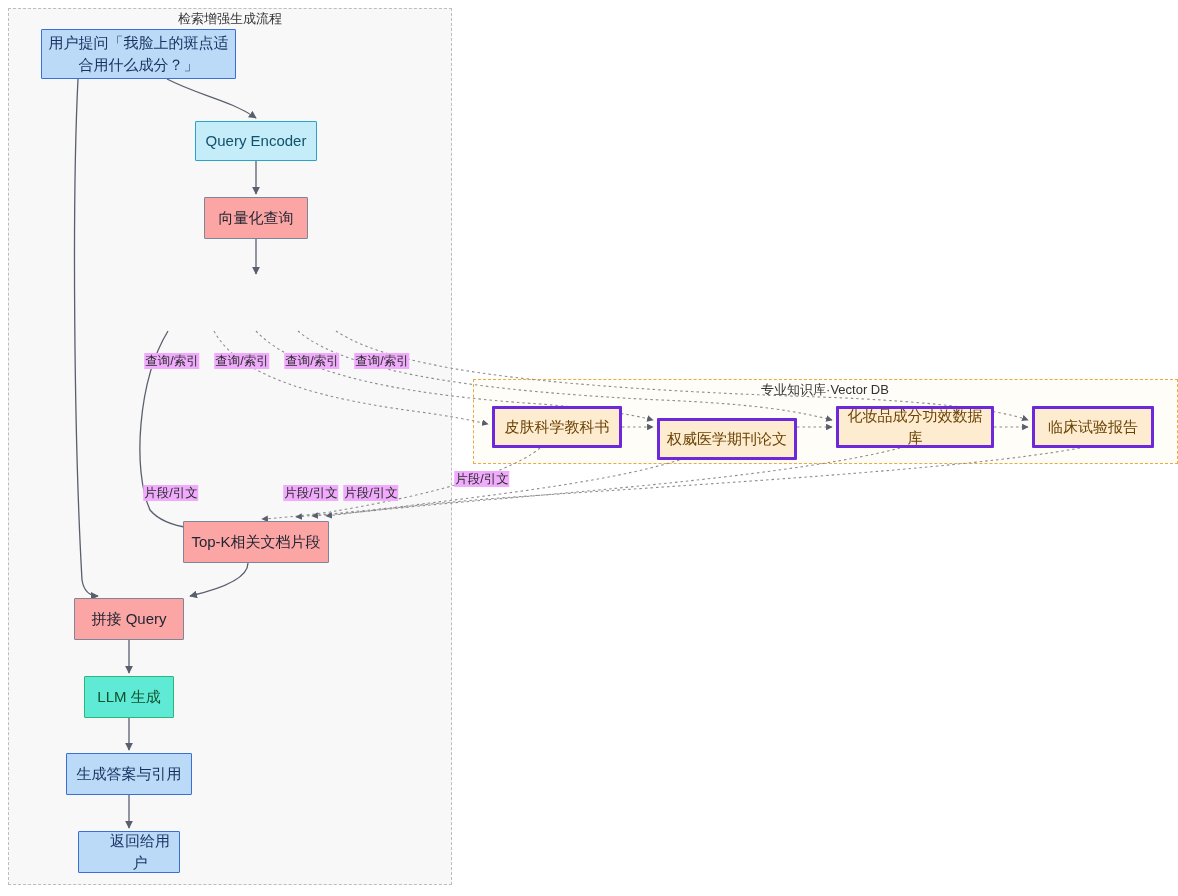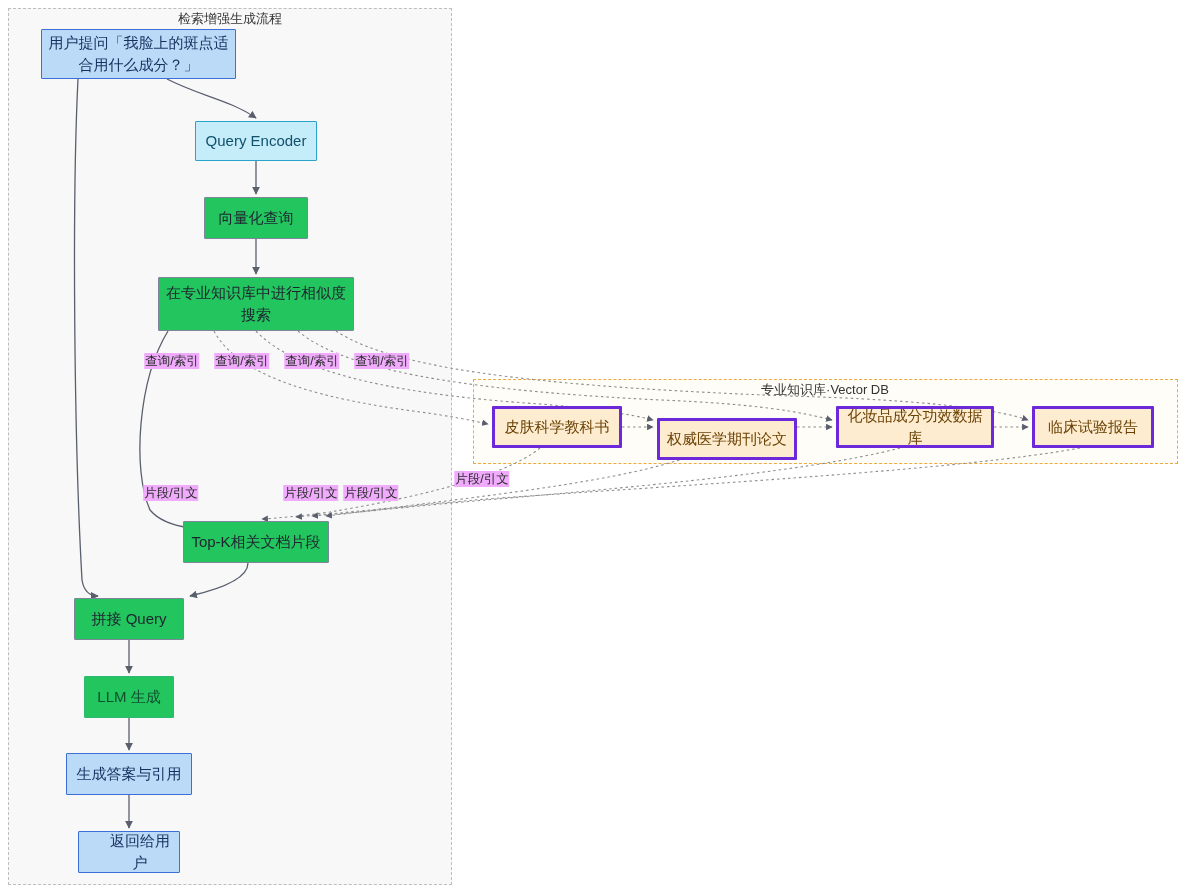--- a/index.html
+++ b/index.html
@@ -46,36 +46,36 @@
     display: flex;
     align-items: center;
     justify-content: center;
     text-align: center;
     font-size: 15px;
     line-height: 1.45;
     border-radius: 1px;
     padding: 2px 6px;
   }
   .node.plain {
-    background: #22c55e;
+    background: #fca5a5;
     border: 1px solid #7e8598;
     color: #1f2430;
   }
   .node.blue {
     background: #bbdaf8;
     border: 1px solid #3b6fd4;
     color: #16305e;
   }
   .node.cyan {
     background: #c5ecf9;
     border: 1px solid #2aa3c9;
     color: #10516b;
   }
   .node.green {
-    background: #22c55e;
+    background: #5eead4;
     border: 1px solid #2eb872;
     color: #10502f;
   }
   .node.orange {
     background: #fdeccf;
     border: 3px solid #6d28d9;
     color: #6b4206;
   }
   .edge-label {
     position: absolute;
@@ -146,21 +146,20 @@
       <path d="M 1080 448 C 960 470 700 484 500 498 C 420 504 360 512 326 516" marker-end="url(#arrow-dot)"></path>
     </g>
   </svg>
 
   <div class="node blue" style="left:41px; top:29px; width:195px; height:50px;">用户提问「我脸上的斑点适合用什么成分？」</div>
 
   <div class="node cyan" style="left:195px; top:121px; width:122px; height:40px;">Query Encoder</div>
 
   <div class="node plain" style="left:204px; top:197px; width:104px; height:42px;">向量化查询</div>
 
-  <div class="node plain" style="left:158px; top:277px; width:196px; height:54px;">在专业知识库中进行相似度搜索</div>
 
   <div class="node orange" style="left:492px; top:406px; width:130px; height:42px;">皮肤科学教科书</div>
 
   <div class="node orange" style="left:657px; top:406px; width:140px; height:42px;margin-top:12px;">权威医学期刊论文</div>
 
   <div class="node orange" style="left:836px; top:406px; width:158px; height:42px;">化妆品成分功效数据库</div>
 
   <div class="node orange" style="left:1032px; top:406px; width:122px; height:42px;">临床试验报告</div>
 
   <div class="node plain" style="left:183px; top:521px; width:146px; height:42px;">Top-K相关文档片段</div>

